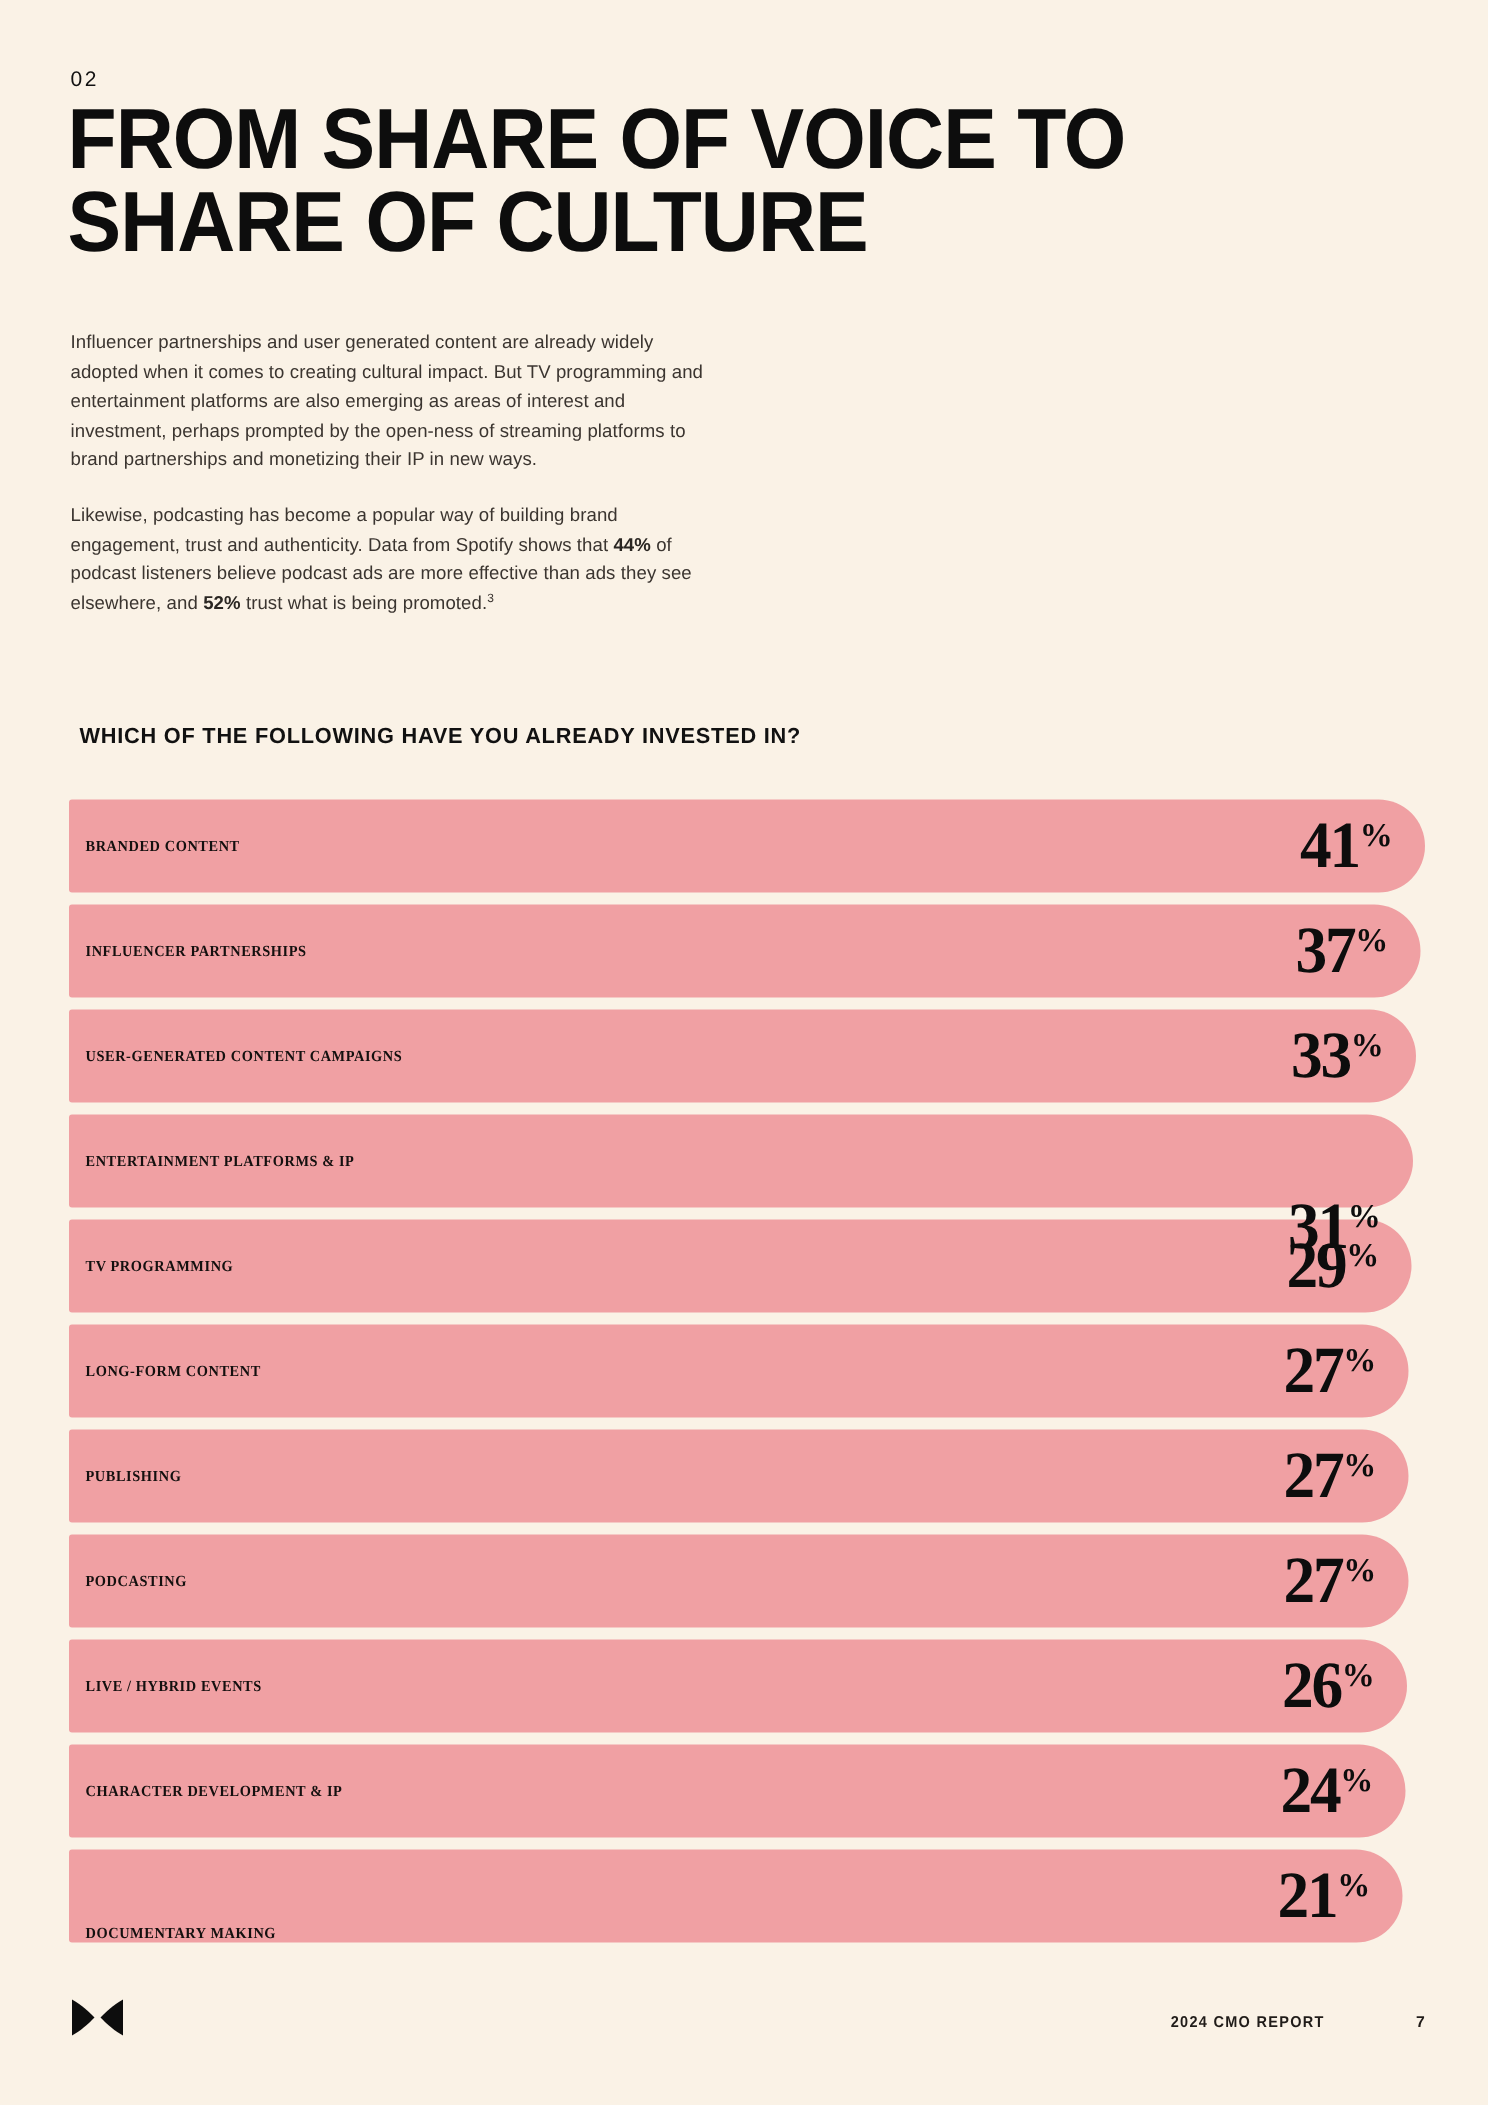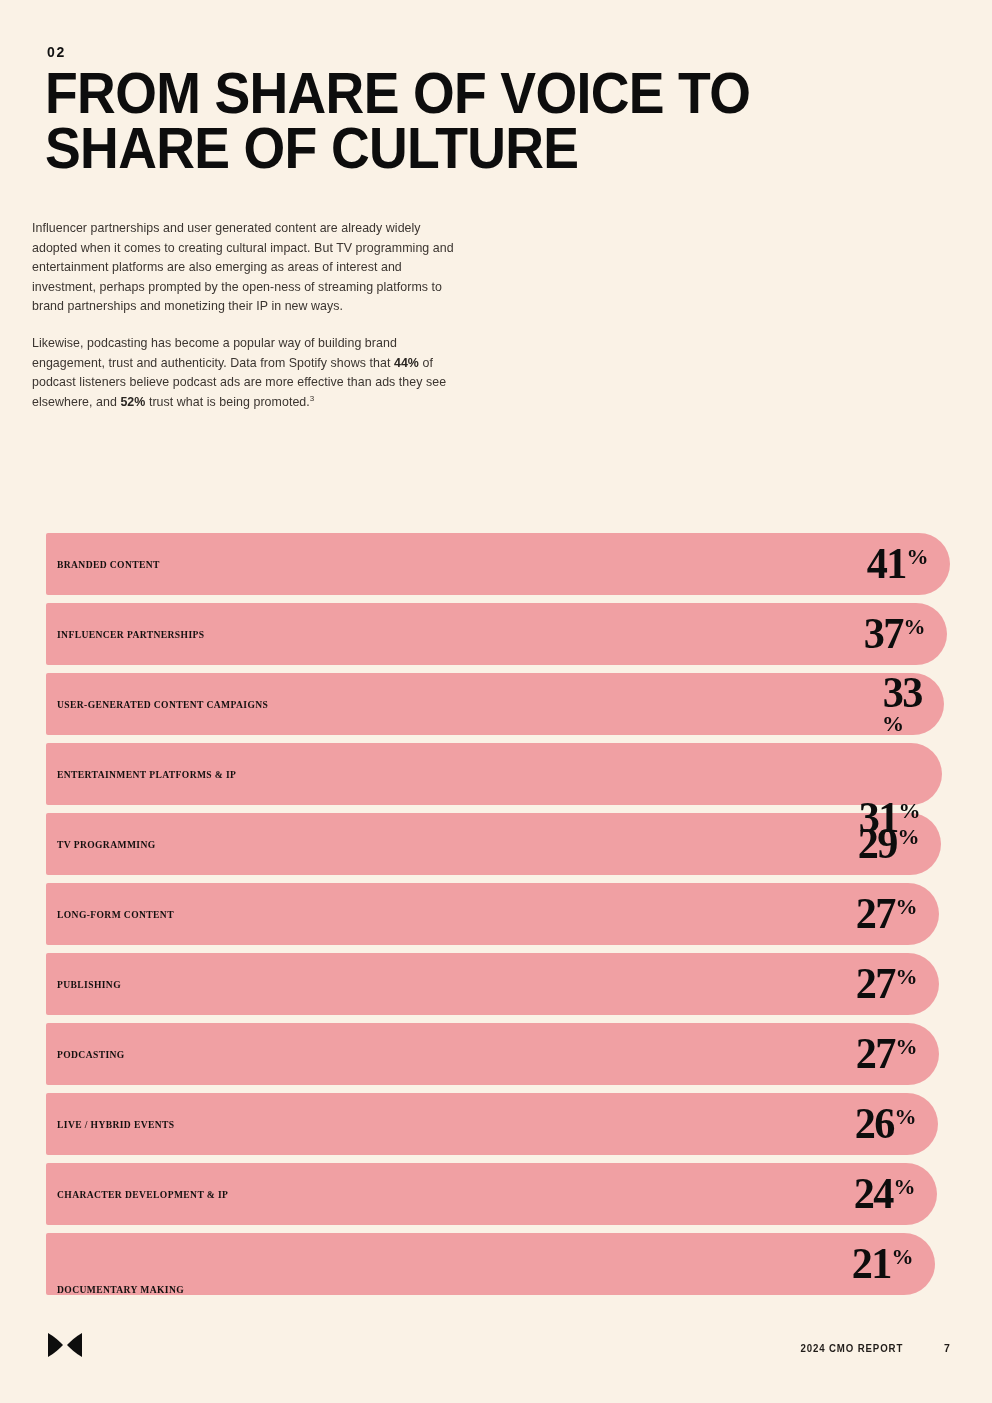--- a/index.html
+++ b/index.html
@@ -19,21 +19,21 @@
     background: #faf2e6;
     overflow: hidden;
   }
 
   
   .section-num {
     position: absolute;
     left: 47px;
     top: 44px;
     font-size: 14px;
-    font-weight: 700;
+    font-weight: 400;
     letter-spacing: 0.12em;
     color: #111111;
   }
 
   .headline {
     position: absolute;
     left: 45px;
     top: 66px;
     width: 820px;
     font-size: 57px;
@@ -43,21 +43,21 @@
     color: #0d0d0d;
     text-transform: uppercase;
     transform: scaleX(0.94);
     transform-origin: left top;
   }
   .headline .hl-line { display: block; white-space: nowrap; }
 
   
   .body-copy {
     position: absolute;
-    left: 32px;
+    left: 47px;
     top: 219px;
     width: 436px;
   }
   .body-copy p {
     font-size: 12.4px;
     line-height: 1.58;
     color: #3b3530;
     letter-spacing: 0.005em;
     margin-bottom: 17px;
   }
@@ -160,21 +160,21 @@
     top: 0;
     width: 38px;
     height: 30px;
   }
   .footer-right {
     position: absolute;
     right: 0;
     top: 12px;
     display: flex;
     align-items: baseline;
-    gap: 36px;
+    gap: 56px;
   }
   .footer-label {
     font-size: 10.5px;
     font-weight: 600;
     letter-spacing: 0.09em;
     color: #201c19;
     text-transform: uppercase;
     transform: scaleX(0.92);
     transform-origin: right baseline;
   }
@@ -195,20 +195,21 @@
   <h1 class="headline">
     <span class="hl-line">FROM SHARE OF VOICE TO</span>
     <span class="hl-line">SHARE OF CULTURE</span>
   </h1>
 
   <div class="body-copy">
     <p>Influencer partnerships and user generated content are already widely adopted when it comes to creating cultural impact. But TV programming and entertainment platforms are also emerging as areas of interest and investment, perhaps prompted by the open-ness of streaming platforms to brand partnerships and monetizing their IP in new ways.</p>
     <p><span>Likewise, podcasting has become a popular way of building brand engagement, trust and authenticity. Data from Spotify shows that </span><b>44%</b><span> of podcast listeners believe podcast ads are more effective than ads they see elsewhere, and </span><b>52%</b><span> trust what is being promoted.</span><sup>3</sup></p>
   </div>
 
+  <div class="chart-question">WHICH OF THE FOLLOWING HAVE YOU ALREADY INVESTED IN?</div>
 
   <div class="chart">
       <div class="bar-row">
         <div class="bar-fill" style="width: 904px; background: rgb(240, 160, 163);"></div>
         <div class="bar-label">BRANDED CONTENT</div>
         <div class="bar-value" style="right: 22px;">
           <span class="num">41</span>
           <span class="pct">%</span>
         </div>
       </div>
@@ -216,21 +217,21 @@
         <div class="bar-fill" style="width: 901px; background: rgb(240, 160, 163);"></div>
         <div class="bar-label">INFLUENCER PARTNERSHIPS</div>
         <div class="bar-value" style="right: 25px;">
           <span class="num">37</span>
           <span class="pct">%</span>
         </div>
       </div>
       <div class="bar-row">
         <div class="bar-fill" style="width: 898px; background: rgb(240, 160, 163);"></div>
         <div class="bar-label">USER-GENERATED CONTENT CAMPAIGNS</div>
-        <div class="bar-value" style="right: 28px; flex-direction: column;">
+        <div class="bar-value" style="right: 28px;">
           <span class="num">33</span>
           <span class="pct">%</span>
         </div>
       </div>
       <div class="bar-row">
         <div class="bar-fill" style="width: 896px; background: rgb(240, 160, 163);"></div>
         <div class="bar-label">ENTERTAINMENT PLATFORMS &amp; IP</div>
         <div class="bar-value" style="right: 30px; margin-top: 44px;">
           <span class="num">31</span>
           <span class="pct">%</span>

